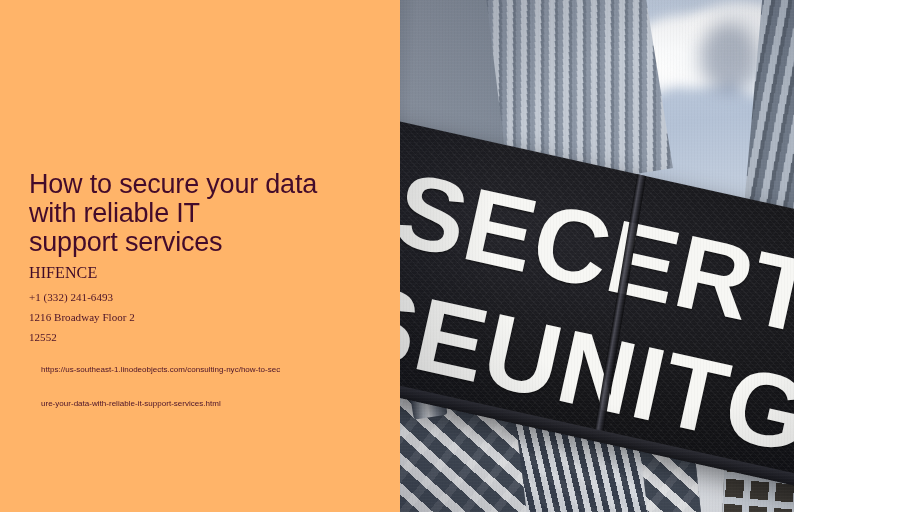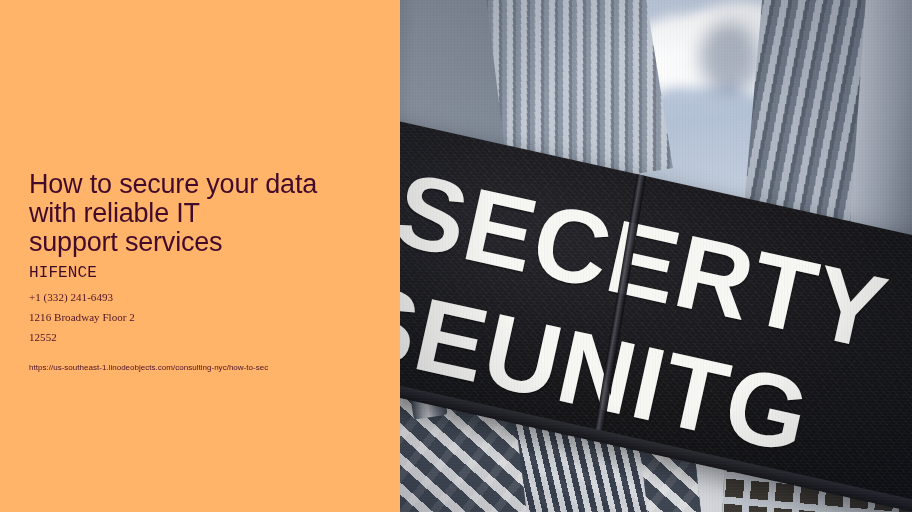--- a/index.html
+++ b/index.html
@@ -8,21 +8,21 @@
     padding: 0;
     background: #ffffff;
   }
   body {
     font-family: "Liberation Sans", sans-serif;
     -webkit-font-smoothing: antialiased;
   }
 
   .card {
     position: relative;
-    width: 912px;
+    width: 794px;
     height: 512px;
     overflow: hidden;
     background: #ec4899;
   }
 
   
   .left-panel {
     position: absolute;
     left: 0;
     top: 0;
@@ -44,21 +44,21 @@
     font-size: 27px;
     line-height: 29px;
     font-weight: 400;
     color: #430b2b;
     letter-spacing: -0.2px;
     margin: 0 0 6px 0;
     white-space: pre-line;
   }
 
   .brand {
-    font-family: Liberation Mono, monospace;
+    font-family: Liberation Serif, serif;
     font-size: 16px;
     line-height: 20px;
     font-weight: 400;
     color: #3f0a28;
     margin: 0 0 4px 0;
     letter-spacing: 0.1px;
   }
 
   .contact-line {
     font-family: Liberation Serif, serif;
@@ -71,21 +71,21 @@
 
   .url-block {
     margin-top: 10px;
   }
 
   .url-line {
     font-family: "Liberation Sans", sans-serif;
     font-size: 8px;
     line-height: 22px;
     color: #4a1228;
-    margin: 0;
+    margin: 12px;
     letter-spacing: 0.02px;
     word-break: break-all;
   }
 
   
   .photo-panel {
     position: absolute;
     left: 400px;
     top: 0;
     width: 512px;
@@ -302,20 +302,21 @@
 
       <p class="contact-line">+1 (332) 241-6493</p>
 
       <p class="contact-line">1216 Broadway Floor 2</p>
 
 
       <p class="contact-line">12552</p>
 
       <div class="url-block">
         <p class="url-line">https://us-southeast-1.linodeobjects.com/consulting-nyc/how-to-sec</p>
+        <p class="url-line">ure-your-data-with-reliable-it-support-services.html</p>
       </div>
 
     </div>
   </div>
 
   <div class="photo-panel">
 
     <div class="sky"></div>
 
     <div class="cloud cloud-a"></div>

